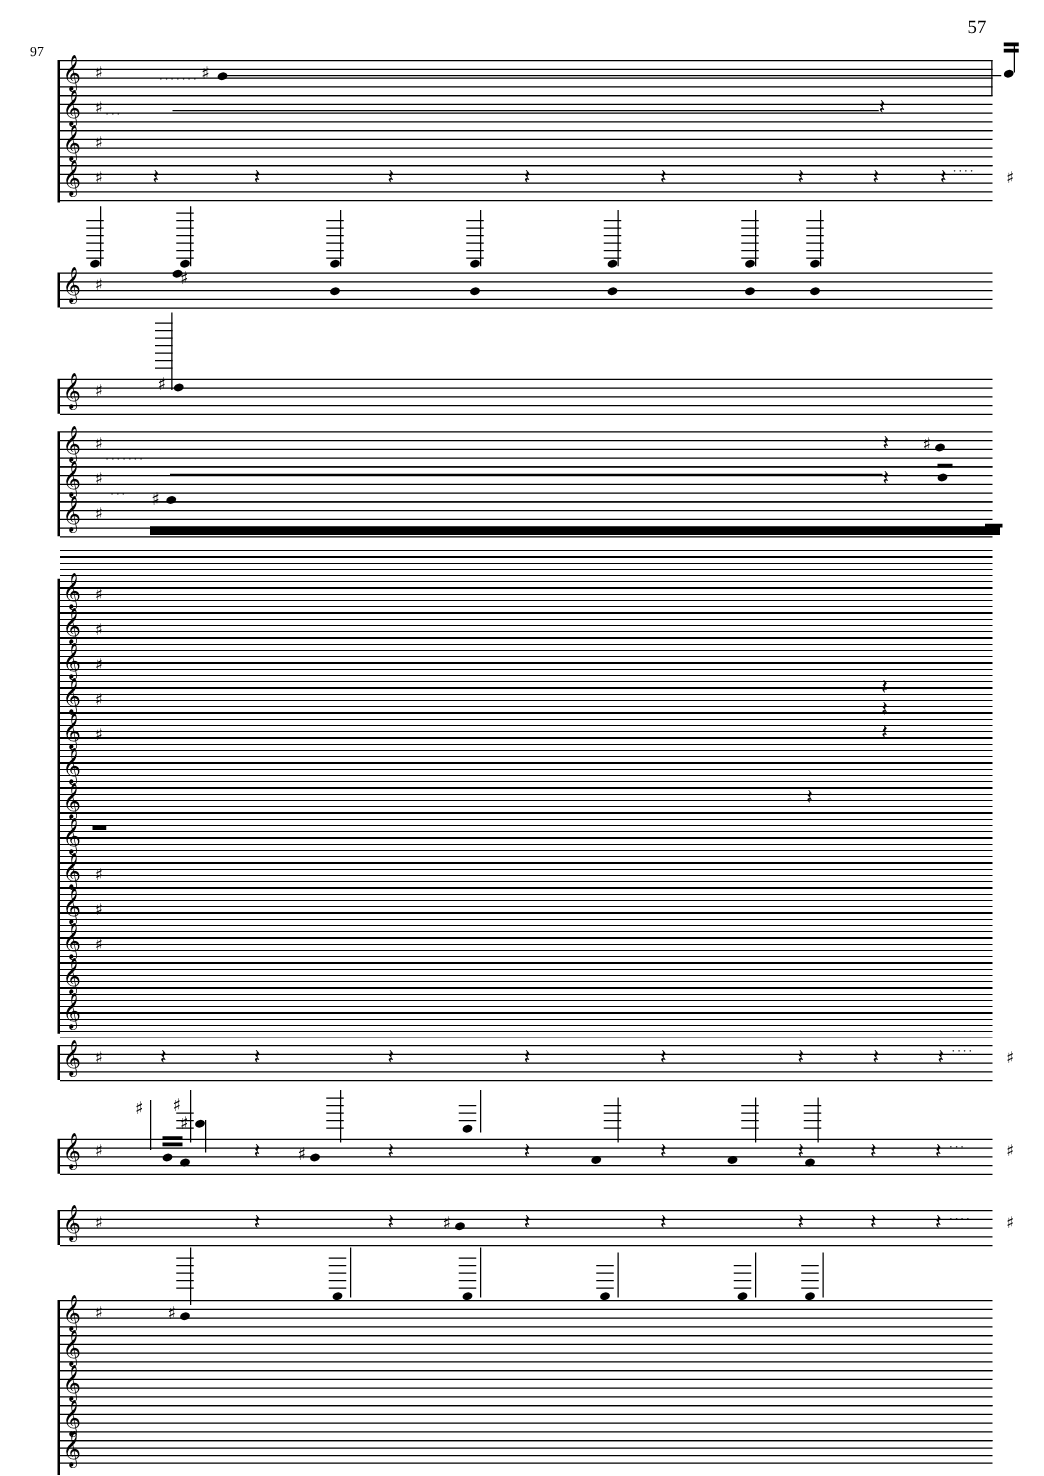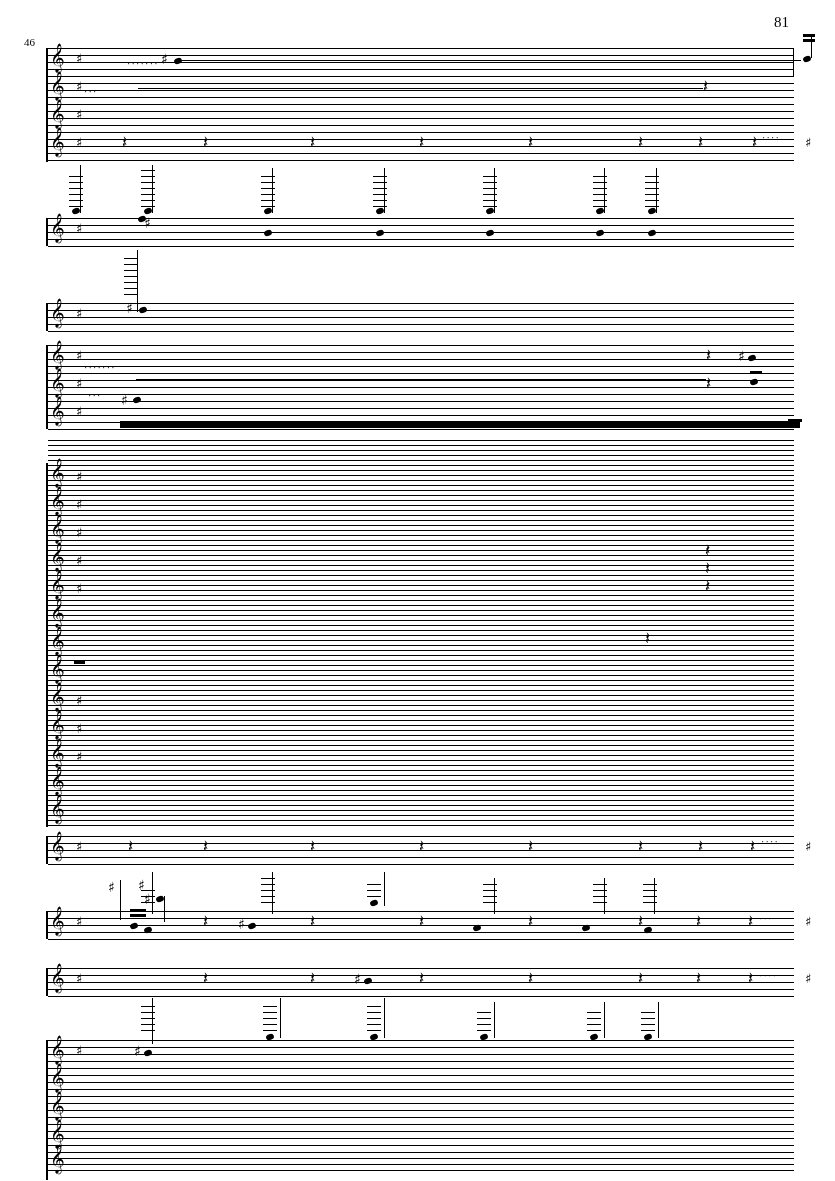--- a/index.html
+++ b/index.html
@@ -147,22 +147,22 @@
     position: absolute;
     background:
       repeating-linear-gradient(to bottom, #000 0px, #000 1px, #fff 1px, #fff 5px);
   }
 </style>
 </head>
 <body>
 
 <div id="page">
 
-  <div class="page-number right">81</div>
-  <div class="measure-number" style="left:24px; top:36px;">46</div>
+  <div class="page-number right">57</div>
+  <div class="measure-number" style="left:24px; top:36px;">97</div>
 
   <div class="system">
 
     <div class="bracket" style="left:46px; top:48px; height:114px;"></div>
     <div class="bracket" style="left:46px; top:218px; height:28px;"></div>
 
     <div class="staff" style="top:48px; left:48px; width:746px; height:28px;">
       <div class="staff-lines">
         <div class="sline" style="top:0px;"></div>
           <div class="sline" style="top:7px;"></div>

